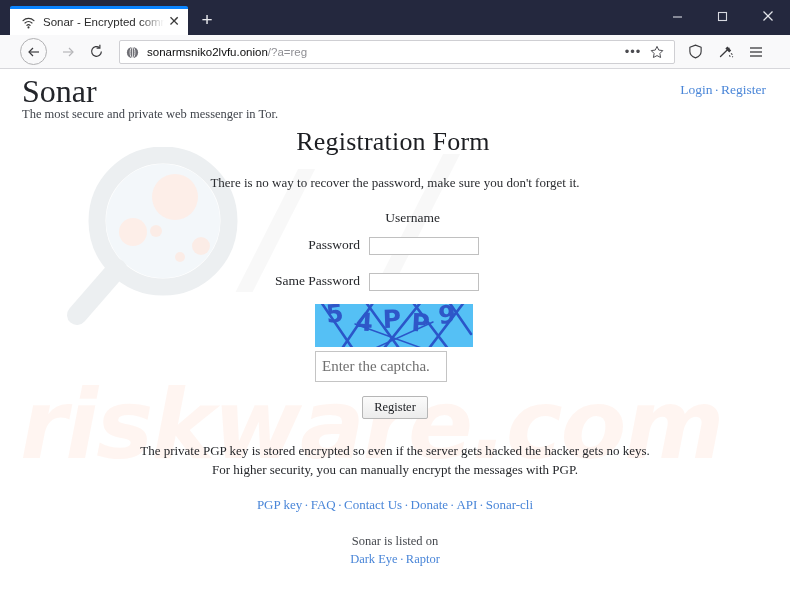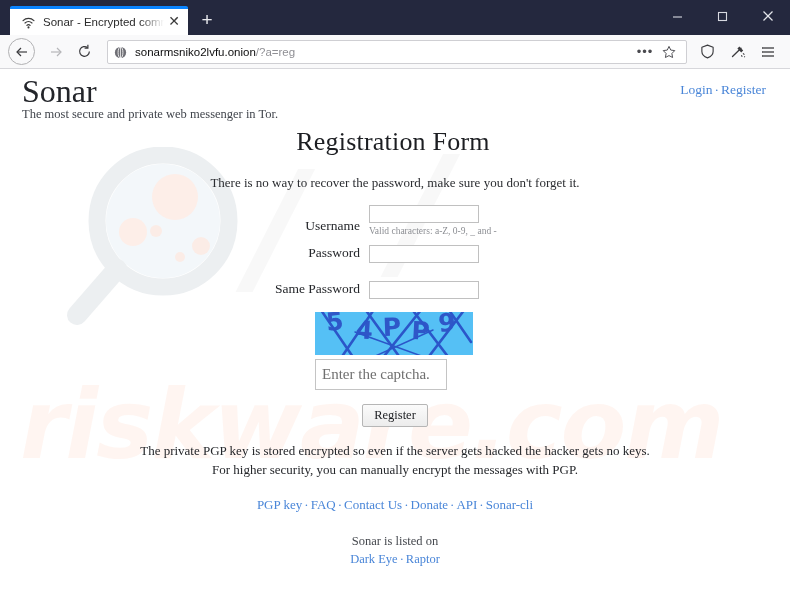--- a/index.html
+++ b/index.html
@@ -102,21 +102,21 @@
     cursor: pointer;
   }
 
   
   .navbar {
     height: 34px;
     background: #f9f9fa;
     border-bottom: 1px solid #d7d7db;
     display: flex;
     align-items: center;
-    padding: 0 8px;
+    padding: 0 20px;
     box-sizing: border-box;
   }
   .navbtn {
     width: 29px;
     height: 29px;
     display: flex;
     align-items: center;
     justify-content: center;
     cursor: pointer;
     flex: 0 0 auto;
@@ -532,24 +532,20 @@
         </div>
       </div>
 
       <h1 class="form-title">Registration Form</h1>
       <div class="notice">There is no way to recover the password, make sure you don't forget it.</div>
 
       <div class="form">
 
         <div class="frow">
           <div class="flabel">Username</div>
-          <div class="fcol">
-            <input class="finput" type="text" value="" style="">
-            <div class="hint">Valid characters: a-Z, 0-9, _ and -</div>
-          </div>
         </div>
 
         <div class="frow" style="margin-top:4px;">
           <div class="flabel">Password</div>
           <div class="fcol">
             <input class="finput" type="password" value="" style="">
           </div>
         </div>
 
         <div class="frow" style="margin-top:13px;">

